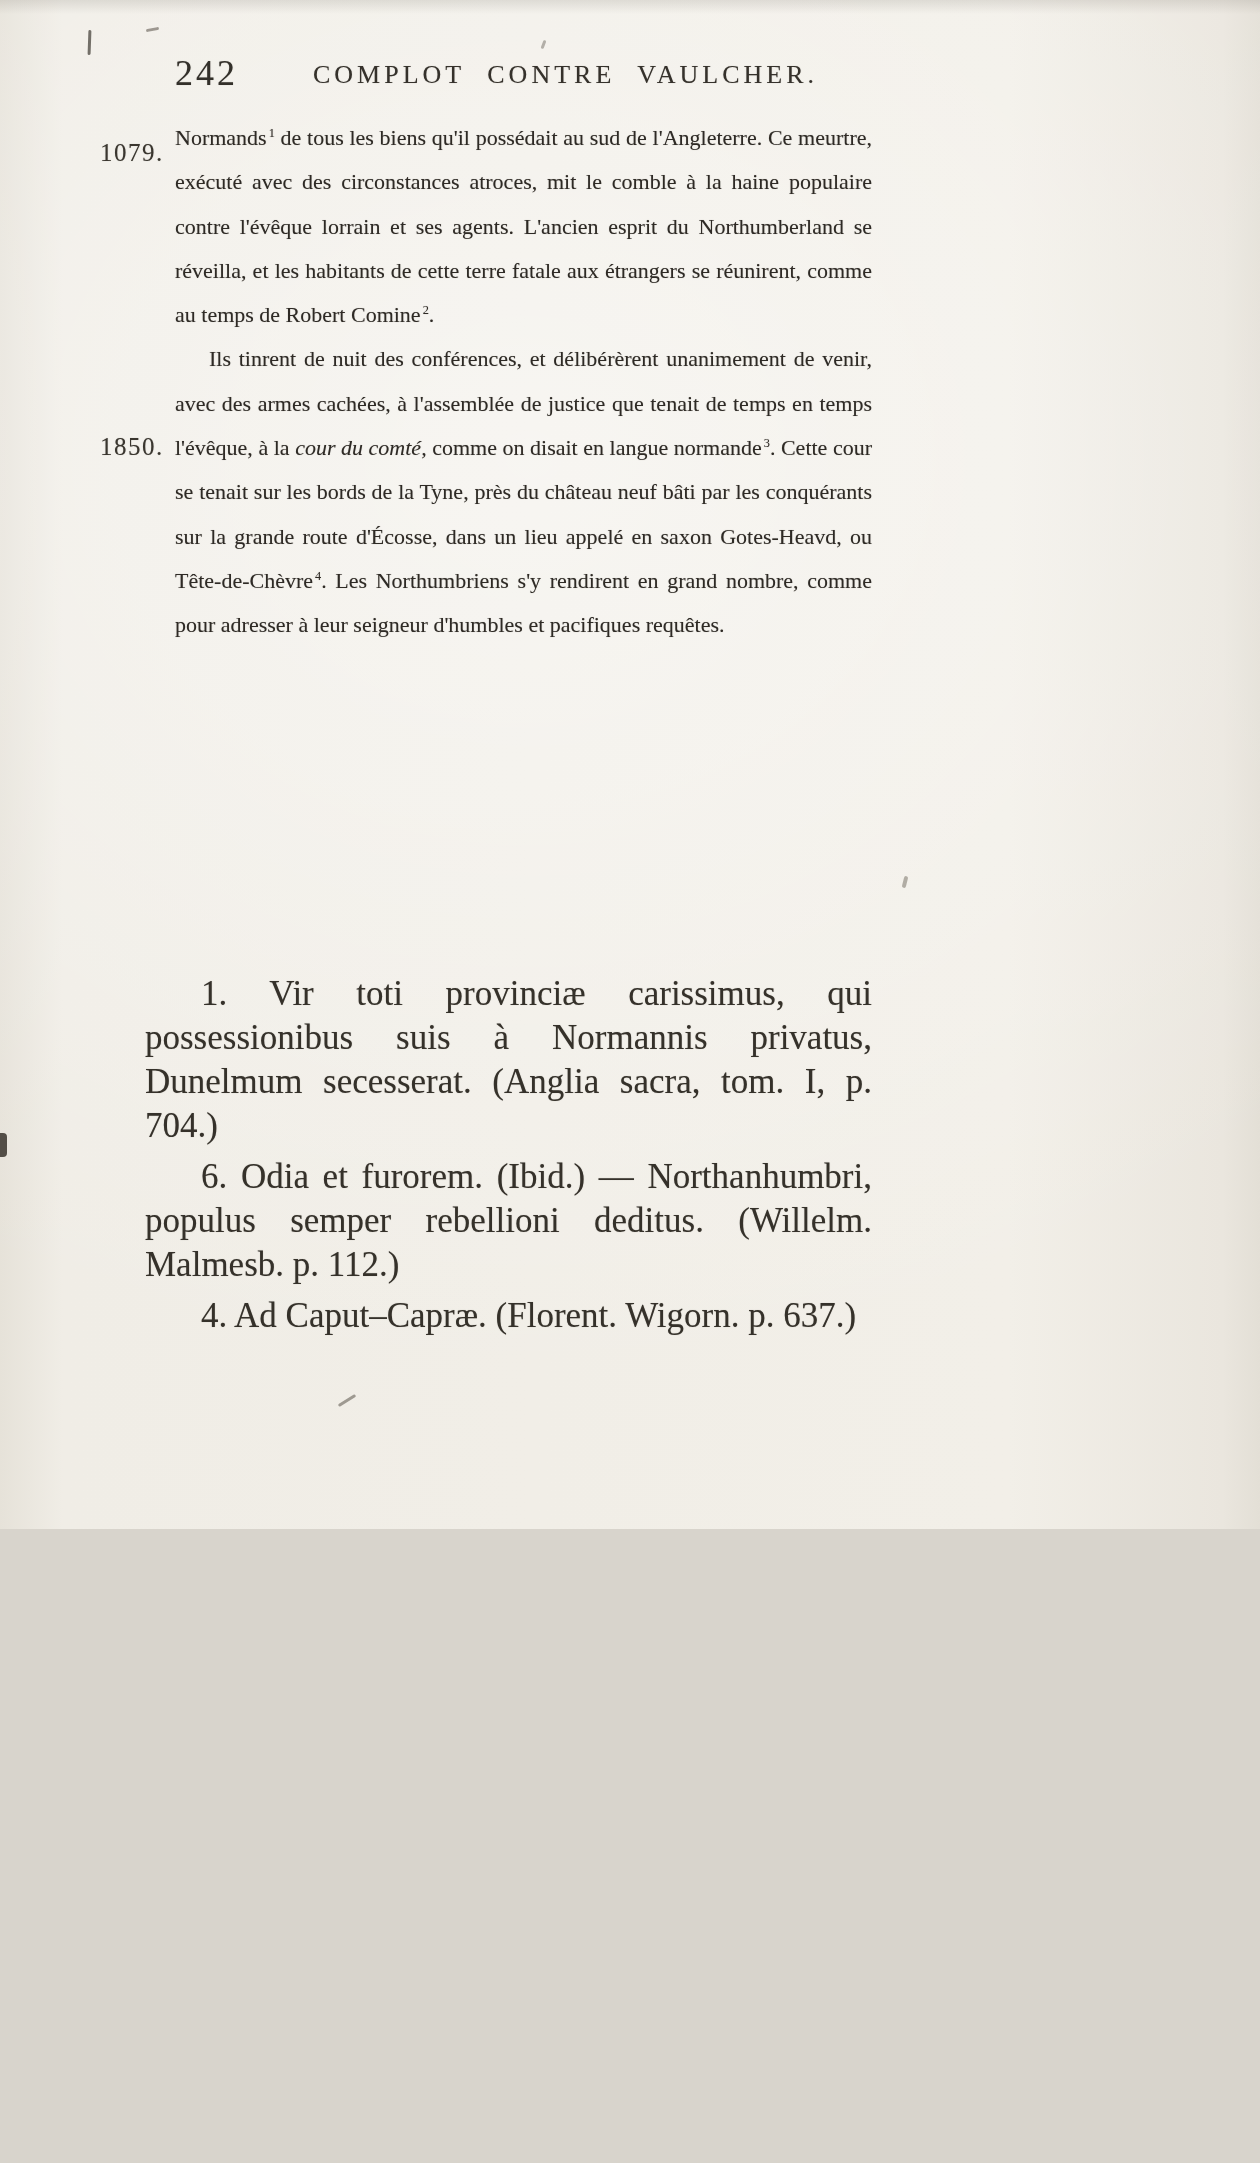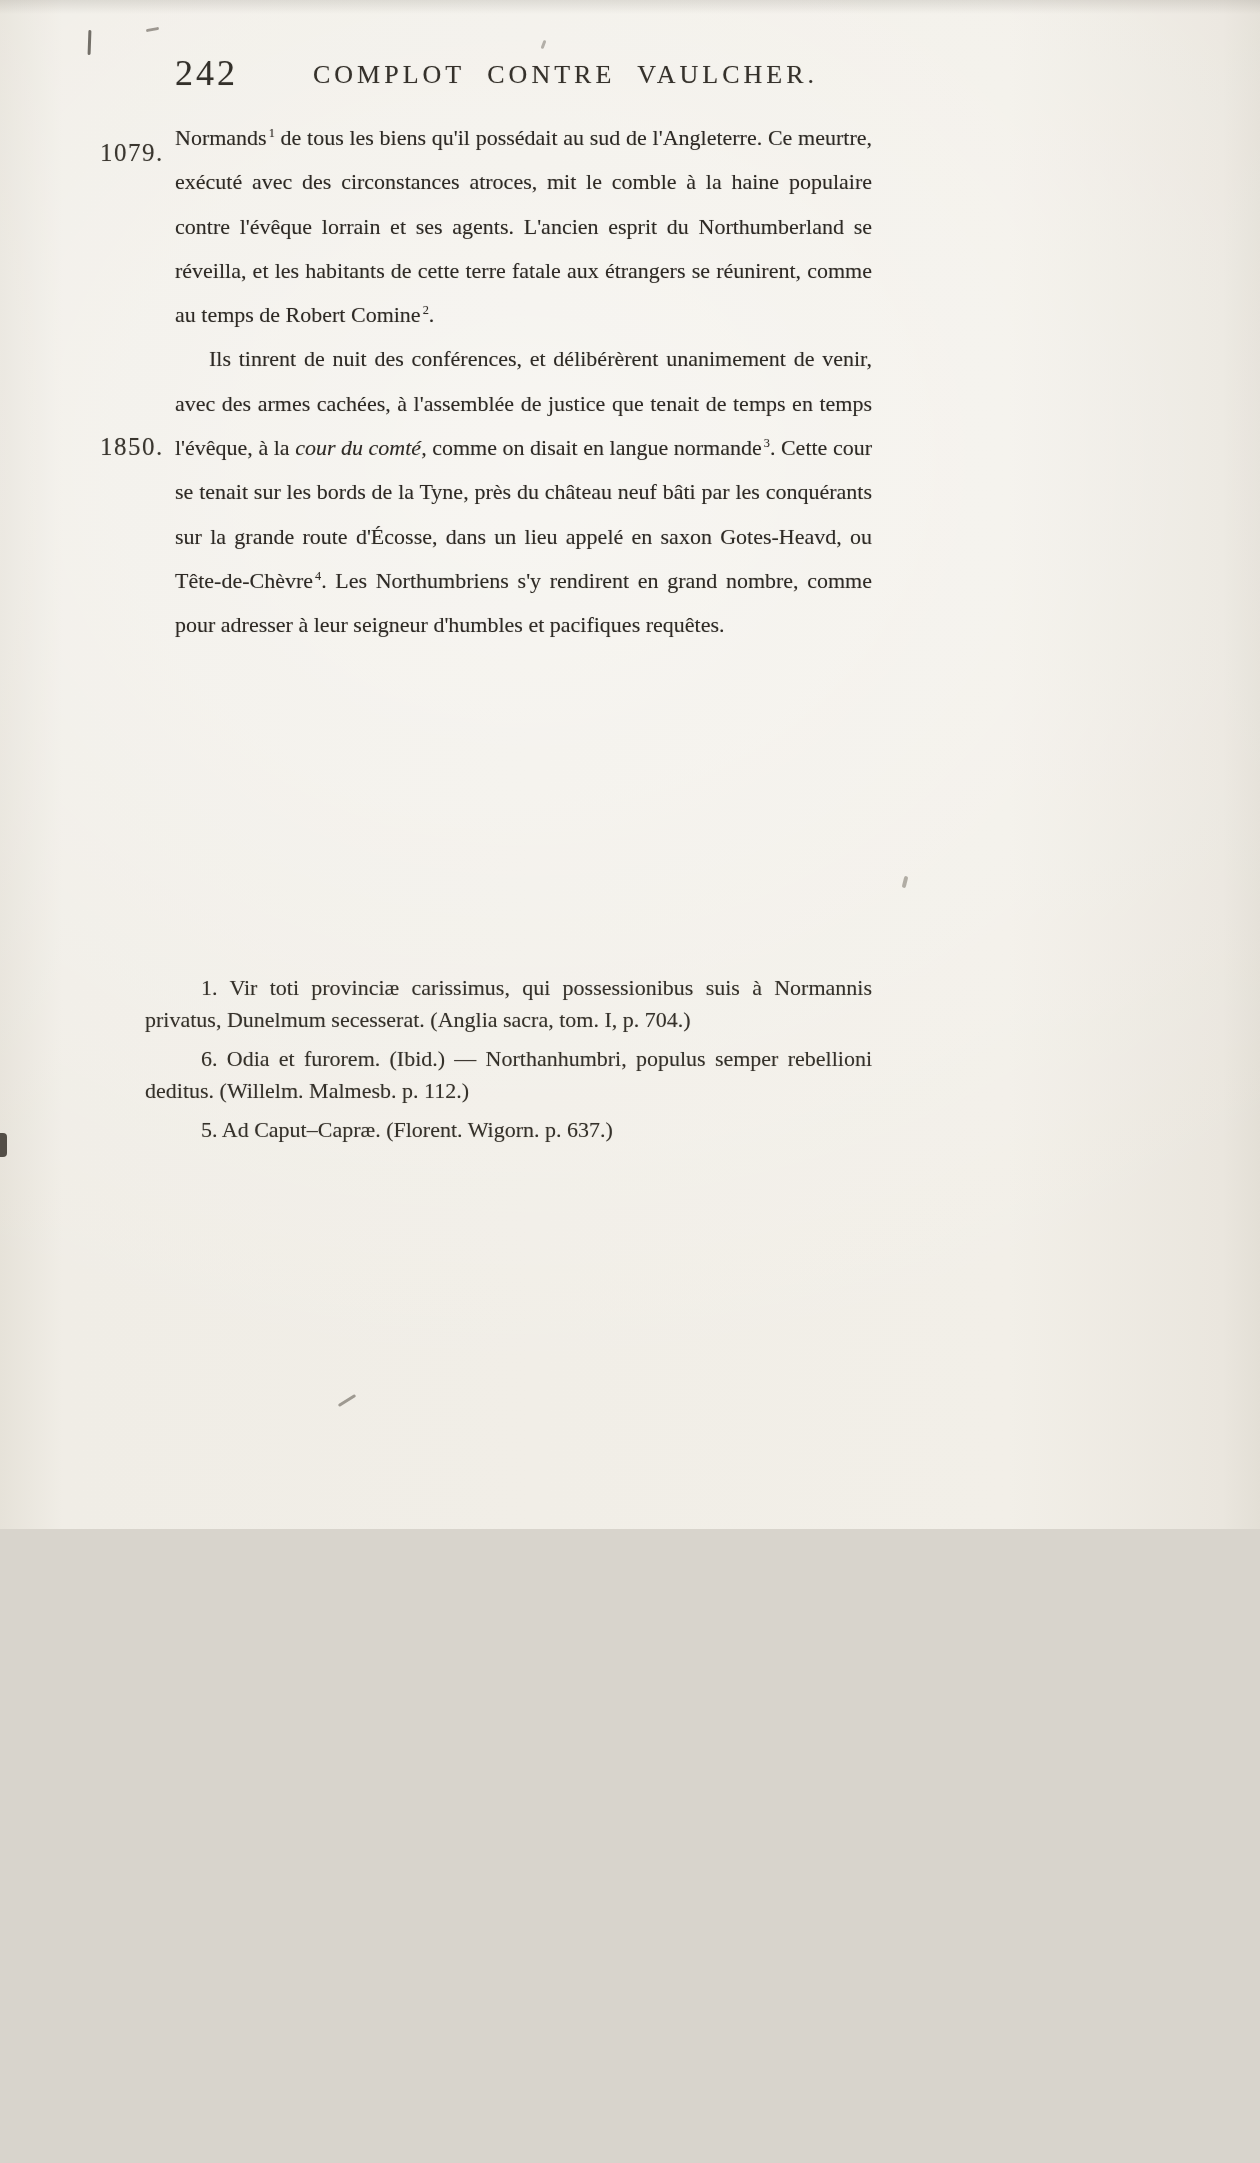--- a/index.html
+++ b/index.html
@@ -72,22 +72,22 @@
     vertical-align: super;
     letter-spacing: 0;
     padding-left: 2px;
   }
   .seg-italic { font-style: italic; }
 
   .footnotes {
     position: absolute;
     left: 145px; top: 972px;
     width: 727px;
-    font-size: 22px;
-    line-height: 32px;
+    font-size: 35px;
+    line-height: 44px;
     text-align: justify;
     color: #35312a;
   }
   .footnote { text-indent: 56px; margin-bottom: 7px; }
 
   
   .artifact { position: absolute; pointer-events: none; }
   .a1 { left: 88px;  top: 30px;   width: 3px;  height: 25px; background: rgba(60,55,48,0.70); border-radius: 2px; transform: rotate(2deg); }
   .a2 { left: 146px; top: 28px;   width: 13px; height: 3px;  background: rgba(85,79,70,0.55); border-radius: 2px; transform: rotate(-10deg); }
   .a3 { left: 0px;   top: 1133px; width: 7px;  height: 24px; background: rgba(55,50,43,0.85); border-radius: 0 4px 4px 0; }
@@ -114,16 +114,16 @@
   <div class="margin-note n2">1850.</div>
 
   <div class="body-text">
     <p class="para"><span>Normands</span><sup>1</sup><span> de tous les biens qu'il possédait au sud de l'Angleterre. Ce meurtre, exécuté avec des circonstances atroces, mit le comble à la haine populaire contre l'évêque lorrain et ses agents. L'ancien esprit du Northumberland se réveilla, et les habitants de cette terre fatale aux étrangers se réunirent, comme au temps de Robert Comine</span><sup>2</sup><span>.</span></p>
     <p class="para indented"><span>Ils tinrent de nuit des conférences, et délibérèrent unanimement de venir, avec des armes cachées, à l'assemblée de justice que tenait de temps en temps l'évêque, à la </span><span class="seg-italic">cour du comté,</span><span> comme on disait en langue normande</span><sup>3</sup><span>. Cette cour se tenait sur les bords de la Tyne, près du château neuf bâti par les conquérants sur la grande route d'Écosse, dans un lieu appelé en saxon Gotes-Heavd, ou Tête-de-Chèvre</span><sup>4</sup><span>. Les Northumbriens s'y rendirent en grand nombre, comme pour adresser à leur seigneur d'humbles et pacifiques requêtes.</span></p>
   </div>
 
   <div class="footnotes">
     <p class="footnote">1. Vir toti provinciæ carissimus, qui possessionibus suis à Normannis privatus, Dunelmum secesserat. (Anglia sacra, tom. I, p. 704.)</p>
     <p class="footnote">6. Odia et furorem. (Ibid.) — Northanhumbri, populus semper rebellioni deditus. (Willelm. Malmesb. p. 112.)</p>
-    <p class="footnote">5. Ad Caput–Capræ. (Florent. Wigorn. p. 637.)</p>
+    <p class="footnote">4. Ad Caput–Capræ. (Florent. Wigorn. p. 637.)</p>
   </div>
 
 </div>
 
 </body></html>

